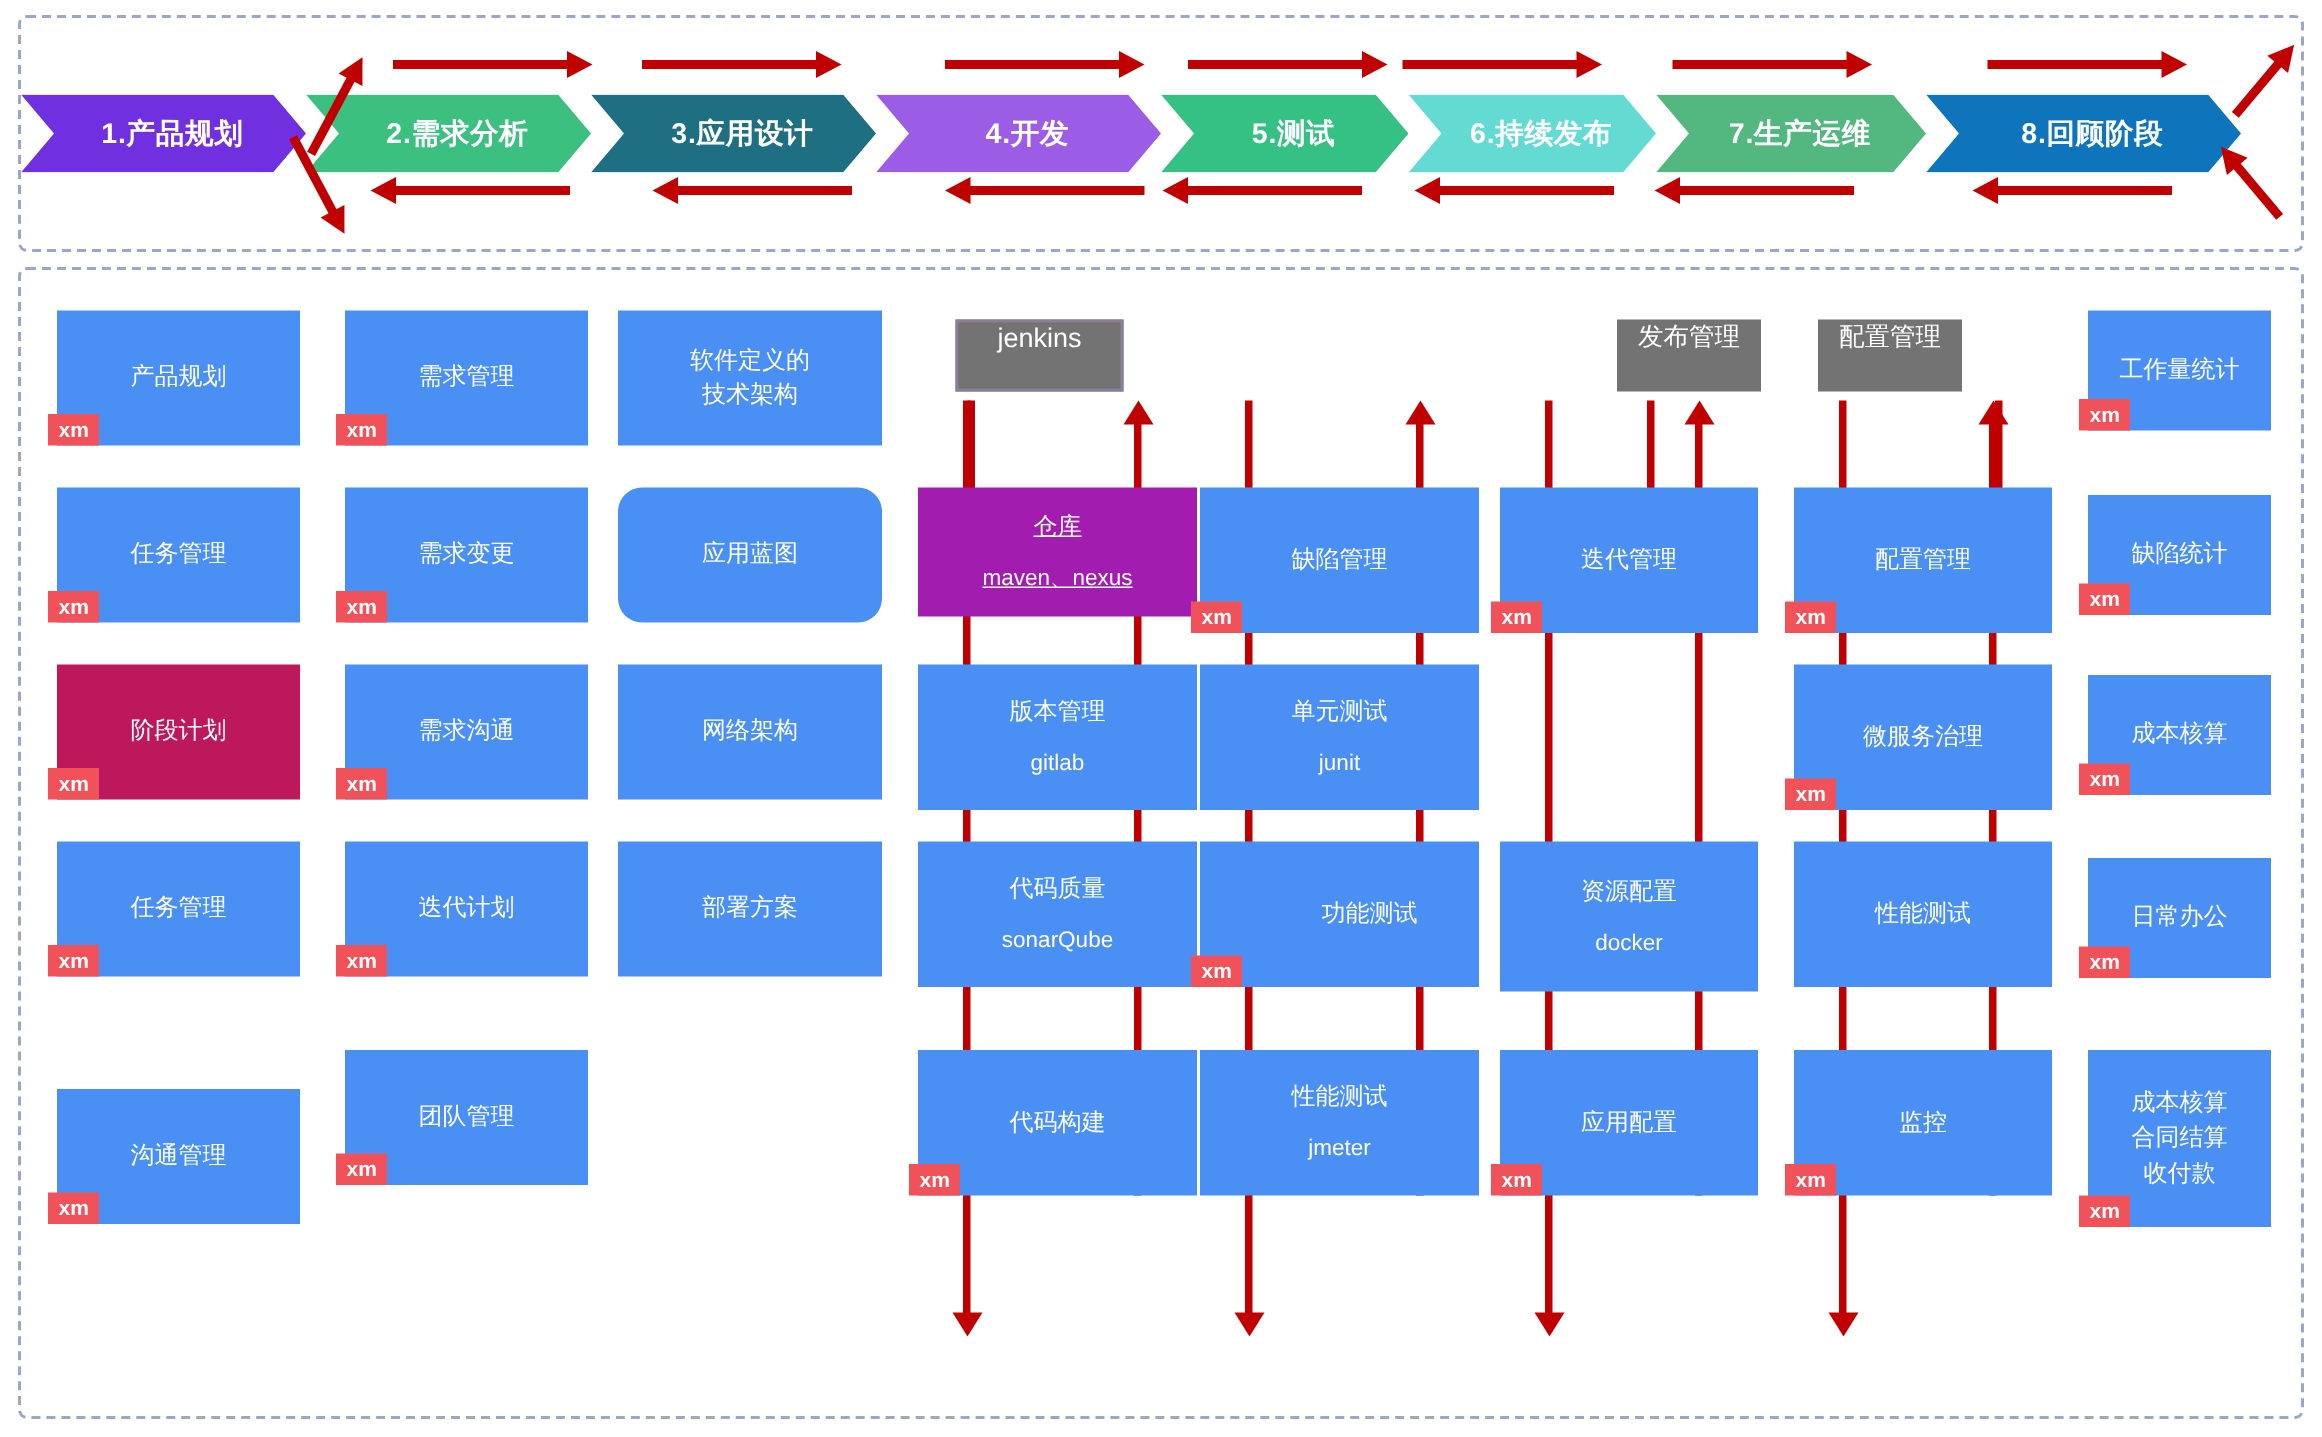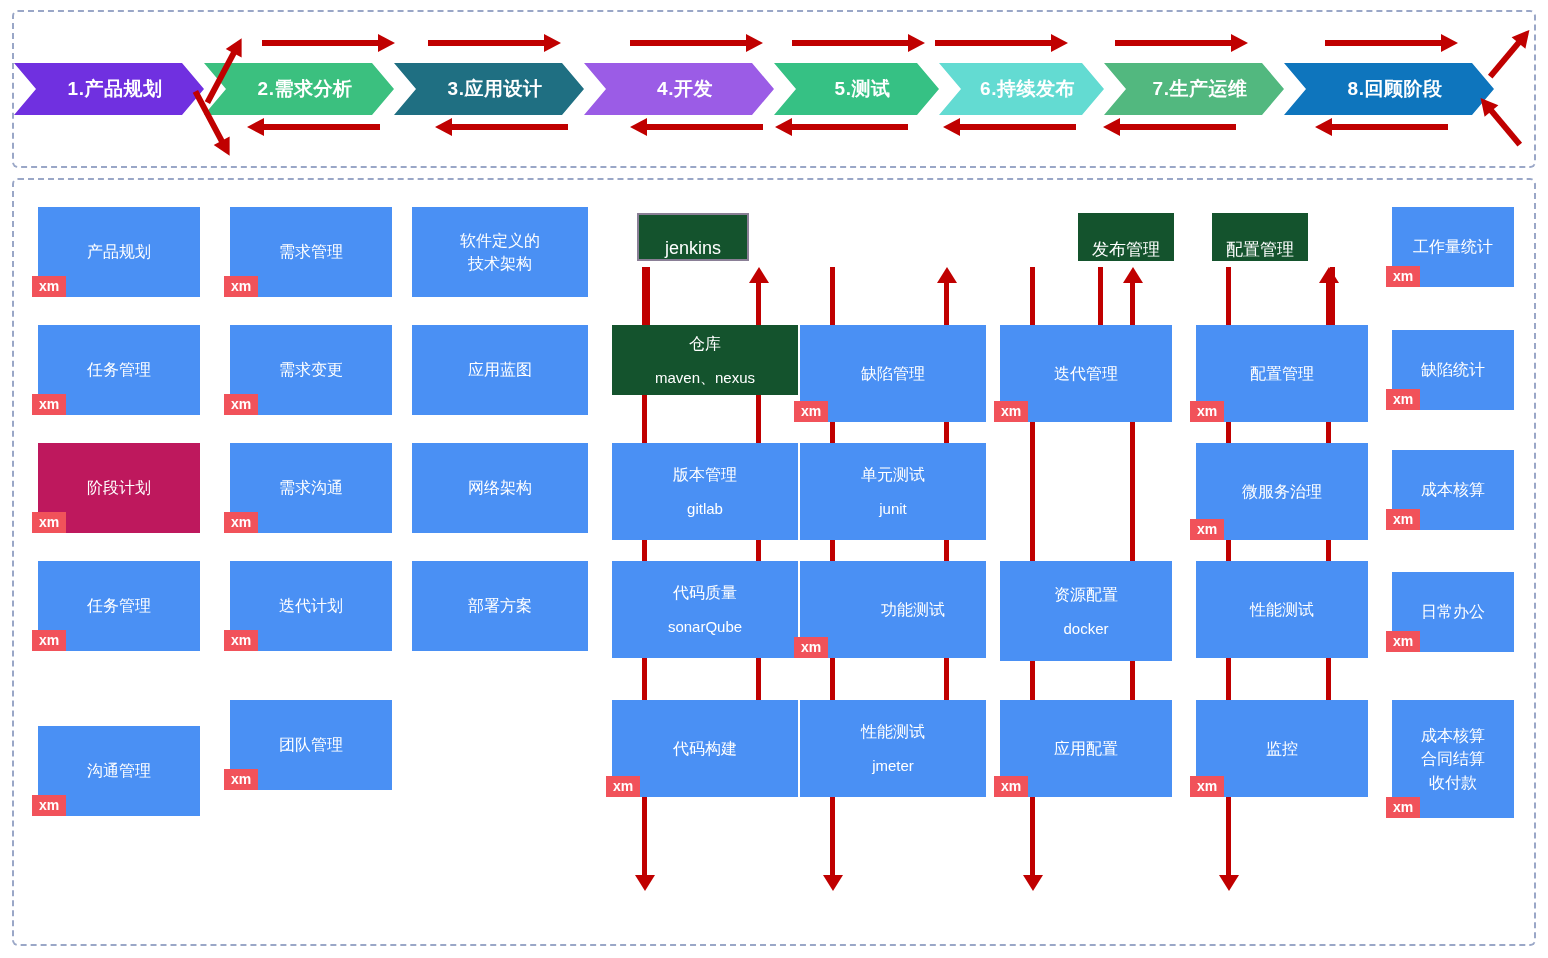--- a/index.html
+++ b/index.html
@@ -54,22 +54,22 @@
     z-index:6;
   }
 
   
   #ci-banner{
     position:absolute;background:#5fd9cd;border-radius:22px;
     display:flex;align-items:center;z-index:4;
   }
   #ci-label{position:absolute;color:#ffffff;font-size:20px;}
   .ci-box{
-    position:absolute;background:#14532d;color:#ffffff;font-size:17px;
-    display:flex;align-items:flex-end;justify-content:center;z-index:7;
+    position:absolute;background:#737373;color:#ffffff;font-size:17px;
+    display:flex;align-items:flex-start;justify-content:center;z-index:7;
   }
   #ci-box-jenkins{border:2px solid #8a7f96;font-size:18px;}
 
   
   .vline{position:absolute;width:5px;background:#c00000;z-index:3;}
   .vline.arr-up::before{content:"";position:absolute;top:-14px;left:-7px;
     width:0;height:0;border-left:10px solid transparent;
     border-right:10px solid transparent;border-bottom:16px solid #c00000;}
   .vline.arr-dn::after{content:"";position:absolute;bottom:-14px;left:-7px;
     width:0;height:0;border-left:10px solid transparent;
@@ -191,30 +191,30 @@
         <div class="t">迭代计划</div>
         <div class="badge" style="background: rgb(241, 82, 90);">xm</div>
       </div>
       <div class="card" style="left: 230px; top: 700px; width: 162px; height: 90px; background: rgb(74, 144, 244);">
         <div class="t">团队管理</div>
         <div class="badge" style="background: rgb(241, 82, 90);">xm</div>
       </div>
       <div class="card" style="left: 412px; top: 207px; width: 176px; height: 90px; background: rgb(74, 144, 244);">
         <div class="t">软件定义的<br>技术架构</div>
       </div>
-      <div class="card" style="left: 412px; top: 325px; width: 176px; height: 90px; background: rgb(74, 144, 244);">
+      <div class="card" style="left: 412px; top: 325px; width: 176px; height: 90px; background: rgb(74, 144, 244); border-radius: 16px;">
         <div class="t">应用蓝图</div>
       </div>
       <div class="card" style="left: 412px; top: 443px; width: 176px; height: 90px; background: rgb(74, 144, 244);">
         <div class="t">网络架构</div>
       </div>
       <div class="card" style="left: 412px; top: 561px; width: 176px; height: 90px; background: rgb(74, 144, 244);">
         <div class="t">部署方案</div>
       </div>
-      <div class="card" style="left: 612px; top: 325px; width: 186px; height: 70px; background: #14532d;">
+      <div class="card" style="left: 612px; top: 325px; width: 186px; height: 86px; background: #a21caf; text-decoration: underline;">
         <div class="t">仓库</div>
         <div class="sub" style="margin-top: 12px;">maven、nexus</div>
       </div>
       <div class="card" style="left: 612px; top: 443px; width: 186px; height: 97px; background: rgb(74, 144, 244);">
         <div class="t">版本管理</div>
         <div class="sub" style="margin-top: 12px;">gitlab</div>
       </div>
       <div class="card" style="left: 612px; top: 561px; width: 186px; height: 97px; background: rgb(74, 144, 244);">
         <div class="t">代码质量</div>
         <div class="sub" style="margin-top: 12px;">sonarQube</div>

